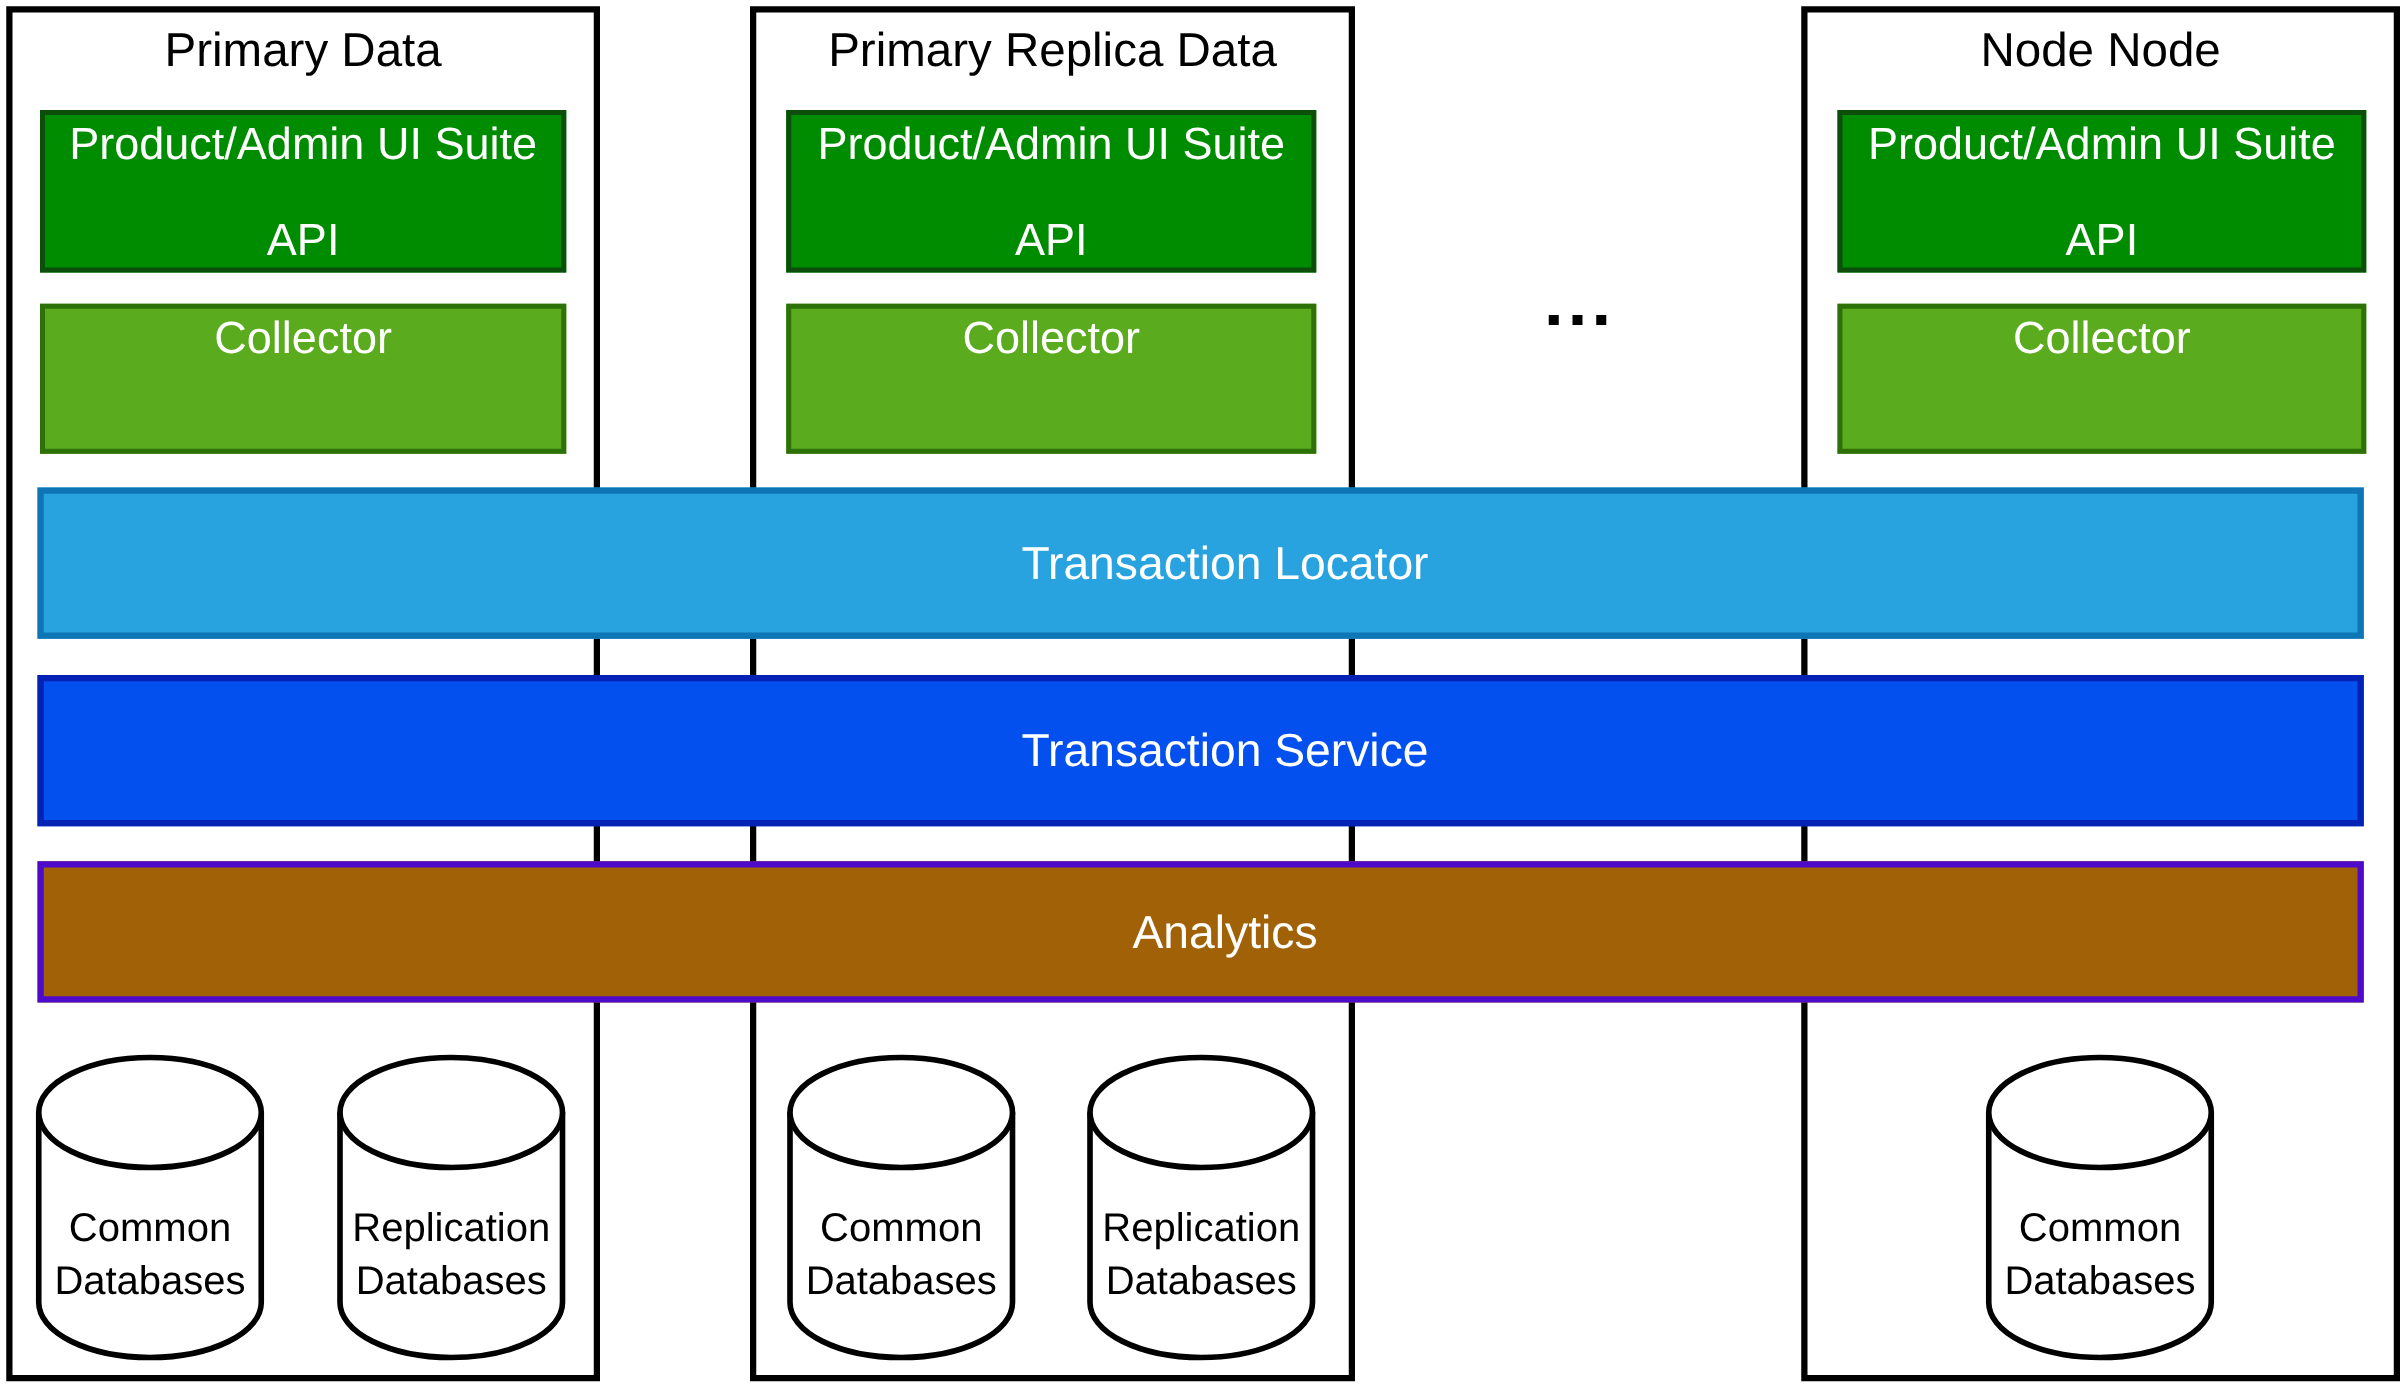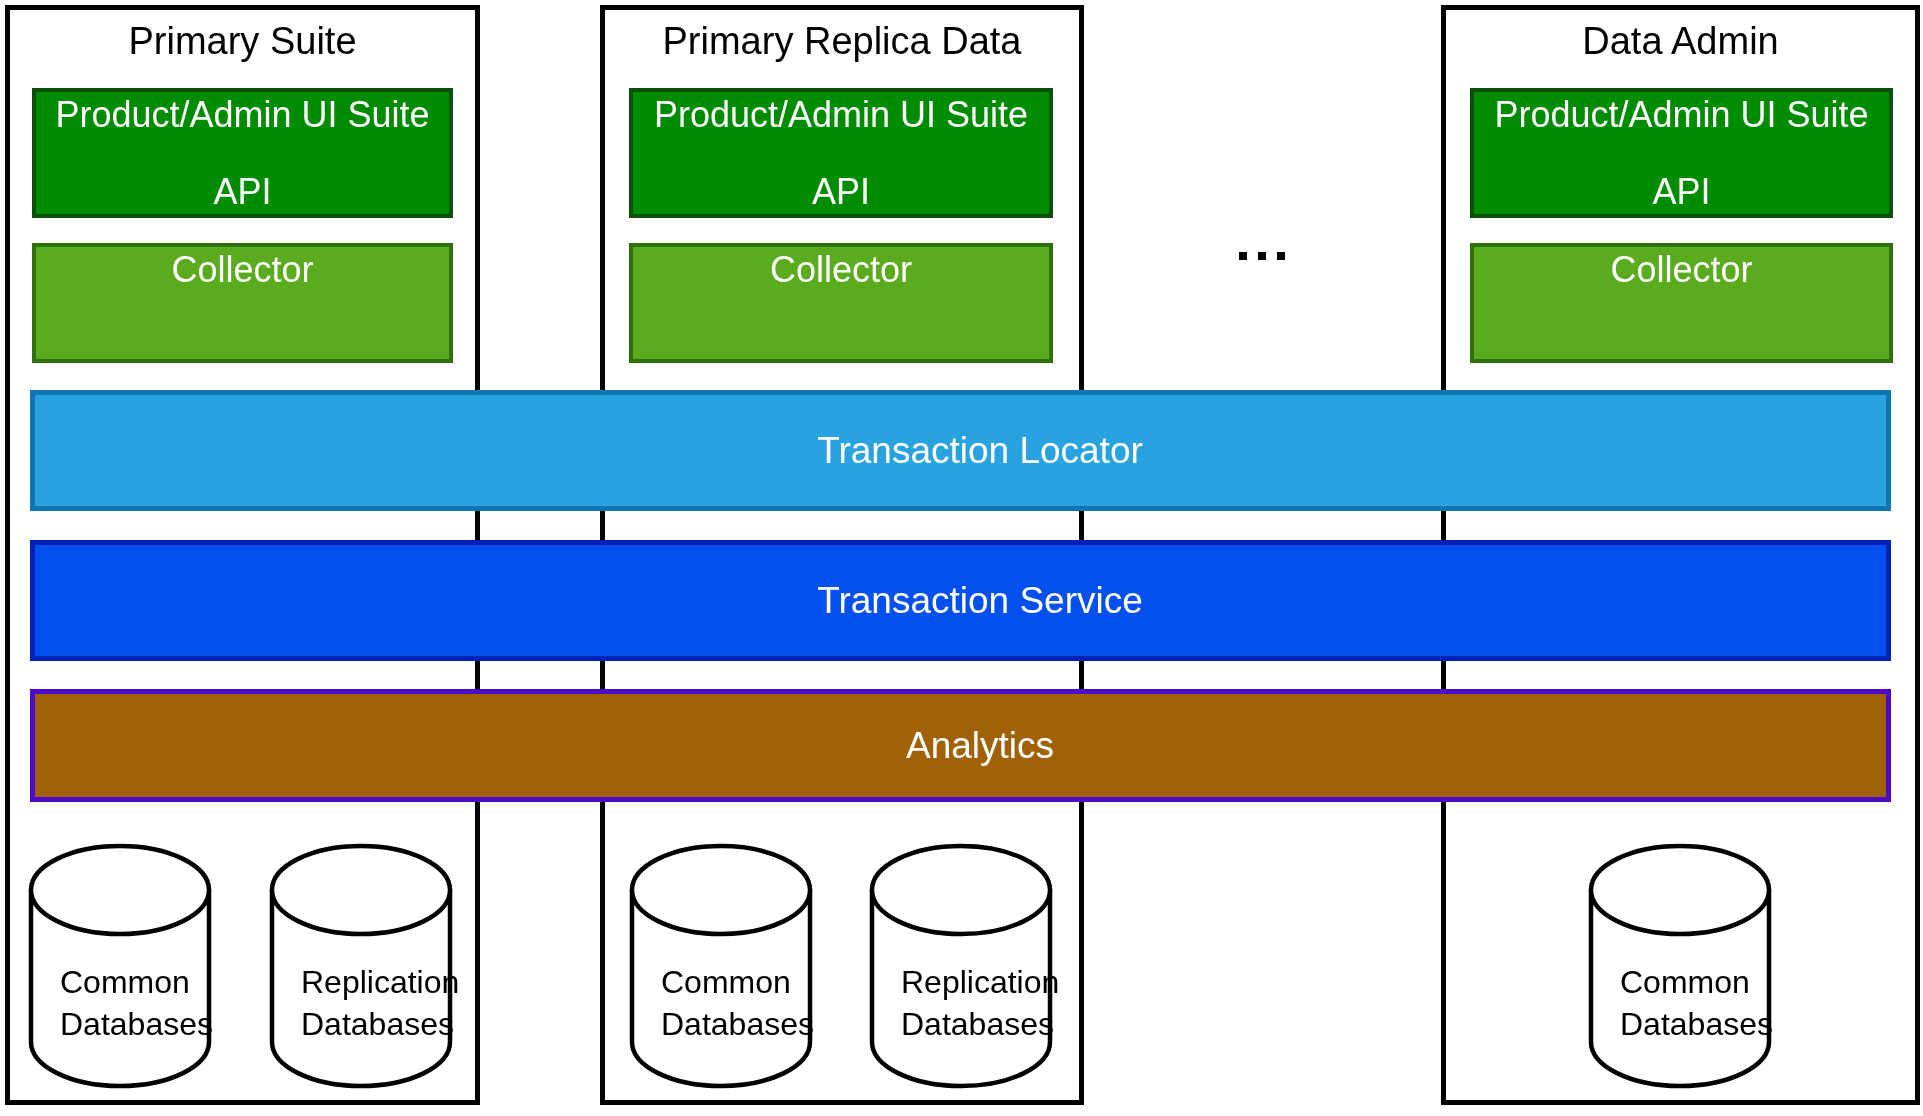--- a/index.html
+++ b/index.html
@@ -22,38 +22,38 @@
   }
   .api-box   { background:var(--api-fill); border-color:var(--api-border); top:88px; height:130px; }
   .coll-box  { background:var(--collector-fill); border-color:var(--collector-border); top:243px; height:120px; }
   .layer-bar {
     position:absolute; left:30px; width:1861px; box-sizing:border-box; border:5px solid;
     display:flex; align-items:center; justify-content:center;
     color:#ffffff; font-size:37px; white-space:nowrap;padding-left:39px;
   }
   .cylinder { position:absolute; top:843px; width:184px; height:246px; }
   .db-label {
-    position:absolute; top:961px; width:184px; 
-    font-size:32px; line-height:42px; color:#000000; white-space:nowrap;padding-left:32px;
+    position:absolute; top:961px; width:184px; text-align:center;
+    font-size:32px; line-height:42px; color:#000000; white-space:nowrap;
   }
   .ellipsis { position:absolute; left:1239px; top:252px; display:flex; gap:11px; }
   .ellipsis .dot { width:8px; height:8px; background:#000000; }
 </style>
 </head>
 <body>
 
 <div class="canvas">
 
   <div class="node" style="left:5px; width:475px;"></div>
   <div class="node" style="left:600px; width:484px;"></div>
   <div class="node" style="left:1441px; width:479px;"></div>
 
-  <div class="node-title" style="left:5px; width:475px;">Primary Suite</div>
+  <div class="node-title" style="left:5px; width:475px;">Primary Data</div>
   <div class="node-title" style="left:600px; width:484px;">Primary Replica Data</div>
-  <div class="node-title" style="left:1441px; width:479px;">Data Admin</div>
+  <div class="node-title" style="left:1441px; width:479px;">Node Node</div>
 
   <div class="inner-box api-box" style="left:32px; width:421px;">
     <div>Product/Admin UI Suite</div>
     <div>API</div>
   </div>
   <div class="inner-box api-box" style="left:629px; width:424px;">
     <div>Product/Admin UI Suite</div>
     <div>API</div>
   </div>
   <div class="inner-box api-box" style="left:1470px; width:423px;">

